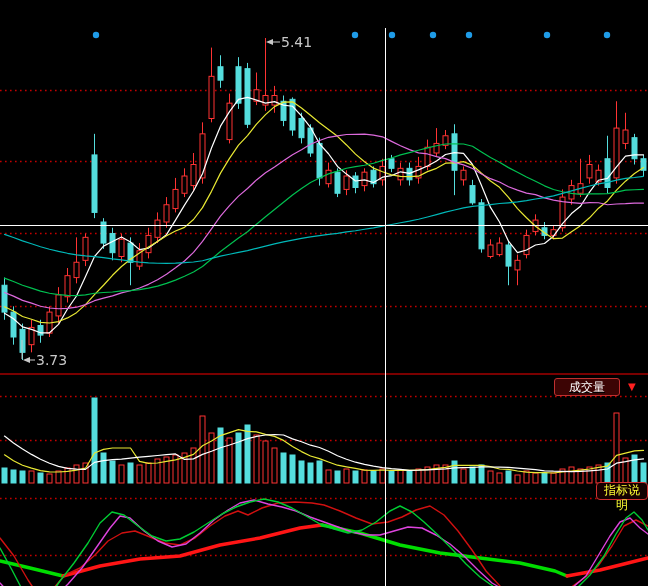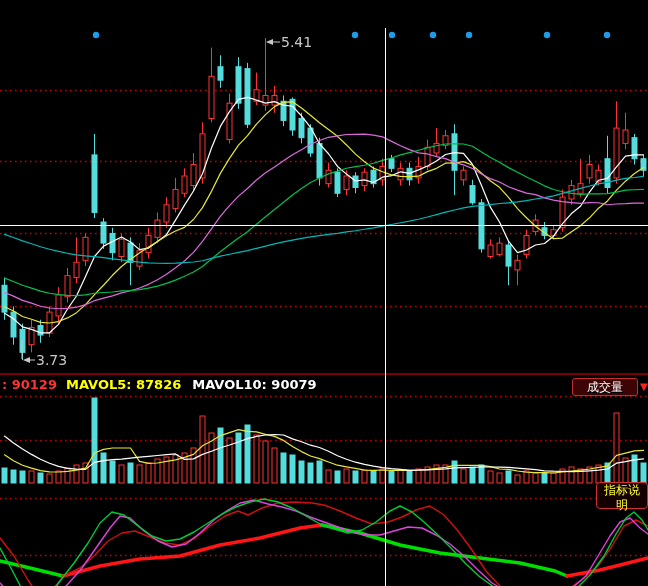--- a/index.html
+++ b/index.html
@@ -4,28 +4,28 @@
 <style>
   html,body{margin:0;padding:0;background:#000;}
   .screen{position:relative;width:648px;height:586px;background:#000;overflow:hidden;
           font-family:"DejaVu Sans",sans-serif;margin-top:28px;}
   svg{position:absolute;left:0;top:0;}
   .vol-header{position:absolute;left:2px;top:349px;font-size:13px;font-weight:bold;
               white-space:nowrap;letter-spacing:0px;}
   .vol-header .v-red{color:#ff3232;}
   .vol-header .v-yel{color:#ffff00;margin-left:9px;}
   .vol-header .v-wht{color:#ffffff;margin-left:11px;}
-  .vol-btn{position:absolute;left:572px;top:350px;display:flex;align-items:center;
-           gap:2px;cursor:pointer;text-decoration:underline;}
+  .vol-btn{position:absolute;left:554px;top:350px;display:flex;align-items:center;
+           gap:8px;cursor:pointer;text-decoration:underline;}
   .vol-btn .box{border:1px solid #c03030;background:#3c0404;color:#ffffff;font-size:12px;
                 padding:0 14px;height:16px;line-height:16px;border-radius:3px;
                 font-family:"DejaVu Sans",sans-serif;}
   .vol-btn .tri{color:#ff2020;font-size:10px;line-height:10px;}
   .ind-btn{position:absolute;left:596px;top:454px;border:1px solid #d03030;border-radius:4px;
-           color:#ffff33;background:#140000;font-size:12px;padding:0 3px;height:27px;
+           color:#ffff33;background:#140000;font-size:12px;padding:0 3px;height:18px;
            line-height:15px;cursor:pointer;font-family:"DejaVu Sans",sans-serif;}
 </style>
 </head>
 <body>
 
 <div class="screen">
 
   <svg id="cv" width="648" height="586">
     <g id="layer-grid">
         <line x1="0" y1="62.5" x2="648" y2="62.5" stroke="#c30000" stroke-width="1.3" stroke-dasharray="1.6 3.4"></line>
@@ -300,23 +300,20 @@
       <text x="281" y="19" fill="#c8c8c8" font-size="14" font-family="DejaVu Sans, sans-serif">5.41</text>
     </g>
     <g>
       <line x1="22" y1="312" x2="22" y2="331" stroke="#c8c8c8" stroke-width="1"></line>
       <polygon points="23,332 30,329 30,335" fill="#c8c8c8"></polygon>
       <line x1="29" y1="332" x2="35" y2="332" stroke="#c8c8c8" stroke-width="1"></line>
       <text x="36" y="337" fill="#c8c8c8" font-size="14" font-family="DejaVu Sans, sans-serif">3.73</text>
     </g>
   </svg>
 
-  <div class="vol-header">
-    <span class="v-red">: 90129</span><span class="v-yel">MAVOL5: 87826</span><span class="v-wht">MAVOL10: 90079</span>
-  </div>
 
   <div class="vol-btn">
     <span class="box">成交量</span>
     <span class="tri">▼</span>
   </div>
 
   <button class="ind-btn">指标说明</button>
 
 </div>
 

